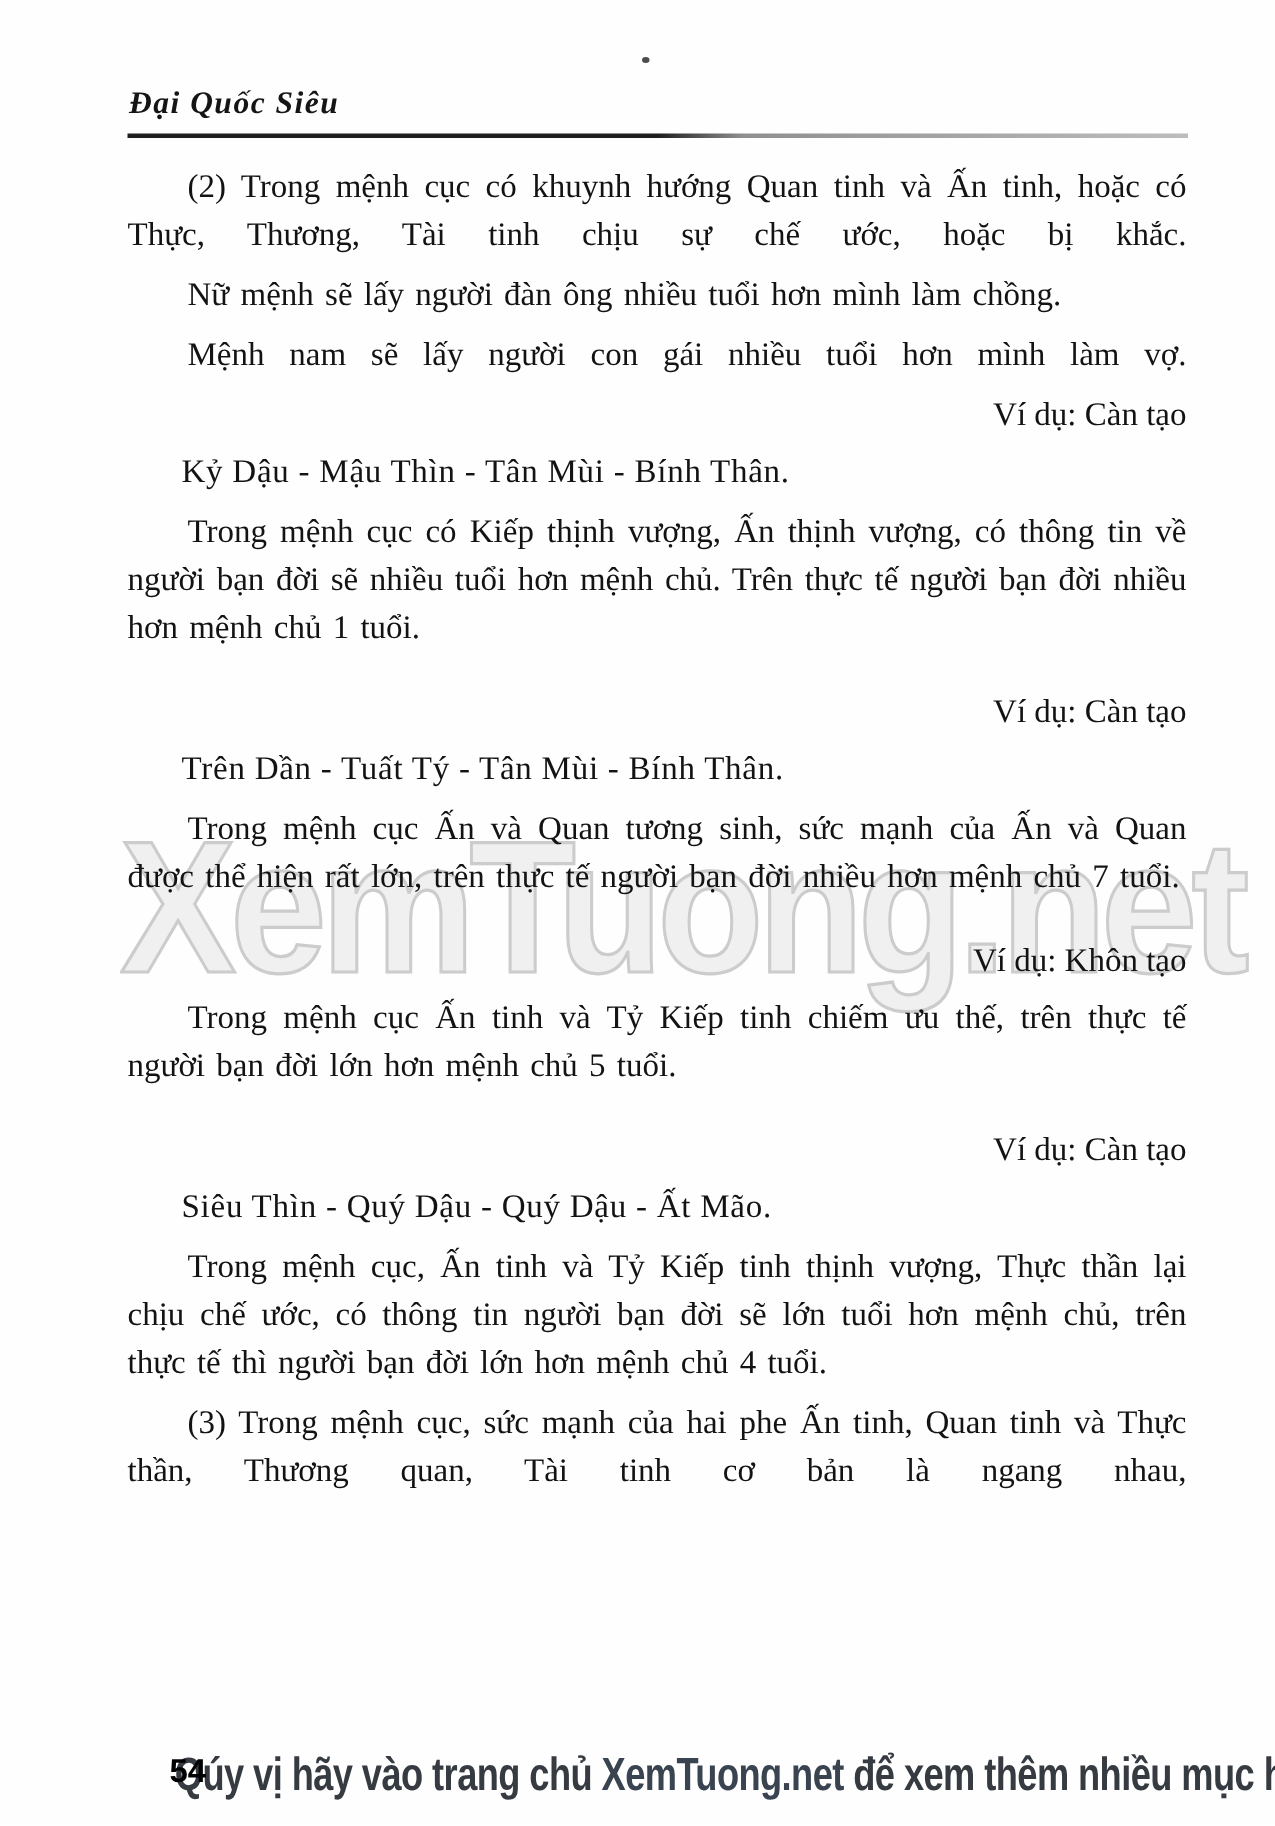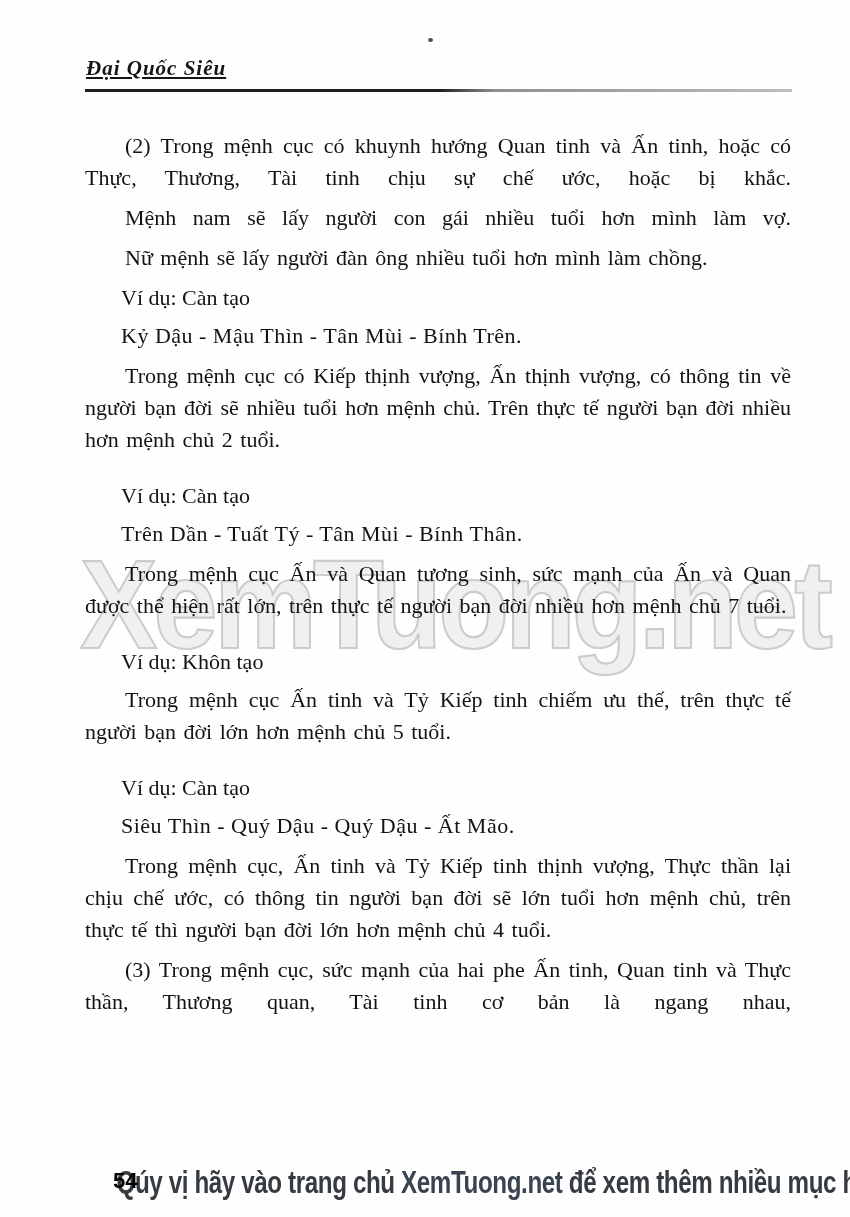--- a/index.html
+++ b/index.html
@@ -18,21 +18,20 @@
   .header-title {
     position: absolute;
     left: 86px;
     top: 56px;
     font-size: 21px;
     font-weight: bold;
     font-style: italic;
     letter-spacing: 1px;
     color: #151515;
     z-index: 2;
-    text-decoration: underline;
   }
   .header-rule {
     position: absolute;
     left: 85px;
     right: 58px;
     top: 89px;
     height: 3px;
     background: linear-gradient(to right, #1e1e1e 0%, #1e1e1e 50%, #8f8f8f 58%, #bdbdbd 100%);
     z-index: 2;
   }
@@ -69,32 +68,32 @@
 
   
   .content {
     position: absolute;
     left: 85px;
     top: 108px;
     width: 706px;
     z-index: 1;
     font-size: 22px;
     line-height: 32px;
-    margin-top: 22px;
   }
   .p {
     margin: 0 0 8px 0;
     text-align: justify;
     text-indent: 40px;
     word-spacing: 2px;
   }
   .stretch { text-align-last: justify; }
   .ex-label {
     margin: 3px 0 6px 0;
     padding-left: 36px;
+    text-align: right;
   }
   .ex-line {
     margin: 0 0 8px 0;
     padding-left: 36px;
     letter-spacing: 0.5px;
   }
   .gap { margin-top: 24px; }
 
   
   .page-num {
@@ -134,25 +133,25 @@
 <div class="page">
 
   <div class="header-title">Đại Quốc Siêu</div>
   <div class="header-rule"></div>
   <div class="speck"></div>
 
   <div class="watermark">XemTuong.net</div>
 
   <div class="content">
     <div class="p stretch">(2) Trong mệnh cục có khuynh hướng Quan tinh và Ấn tinh, hoặc có Thực, Thương, Tài tinh chịu sự chế ước, hoặc bị khắc.</div>
+    <div class="p">Nữ mệnh sẽ lấy người đàn ông nhiều tuổi hơn mình làm chồng.</div>
     <div class="p stretch">Mệnh nam sẽ lấy người con gái nhiều tuổi hơn mình làm vợ.</div>
-    <div class="p">Nữ mệnh sẽ lấy người đàn ông nhiều tuổi hơn mình làm chồng.</div>
     <div class="ex-label">Ví dụ: Càn tạo</div>
-    <div class="ex-line">Kỷ Dậu - Mậu Thìn - Tân Mùi - Bính Trên.</div>
-    <div class="p">Trong mệnh cục có Kiếp thịnh vượng, Ấn thịnh vượng, có thông tin về người bạn đời sẽ nhiều tuổi hơn mệnh chủ. Trên thực tế người bạn đời nhiều hơn mệnh chủ 2 tuổi.</div>
+    <div class="ex-line">Kỷ Dậu - Mậu Thìn - Tân Mùi - Bính Thân.</div>
+    <div class="p">Trong mệnh cục có Kiếp thịnh vượng, Ấn thịnh vượng, có thông tin về người bạn đời sẽ nhiều tuổi hơn mệnh chủ. Trên thực tế người bạn đời nhiều hơn mệnh chủ 1 tuổi.</div>
     <div class="ex-label gap">Ví dụ: Càn tạo</div>
     <div class="ex-line">Trên Dần - Tuất Tý - Tân Mùi - Bính Thân.</div>
     <div class="p">Trong mệnh cục Ấn và Quan tương sinh, sức mạnh của Ấn và Quan được thể hiện rất lớn, trên thực tế người bạn đời nhiều hơn mệnh chủ 7 tuổi.</div>
     <div class="ex-label gap">Ví dụ: Khôn tạo</div>
     <div class="p">Trong mệnh cục Ấn tinh và Tỷ Kiếp tinh chiếm ưu thế, trên thực tế người bạn đời lớn hơn mệnh chủ 5 tuổi.</div>
     <div class="ex-label gap">Ví dụ: Càn tạo</div>
     <div class="ex-line">Siêu Thìn - Quý Dậu - Quý Dậu - Ất Mão.</div>
     <div class="p">Trong mệnh cục, Ấn tinh và Tỷ Kiếp tinh thịnh vượng, Thực thần lại chịu chế ước, có thông tin người bạn đời sẽ lớn tuổi hơn mệnh chủ, trên thực tế thì người bạn đời lớn hơn mệnh chủ 4 tuổi.</div>
     <div class="p stretch">(3) Trong mệnh cục, sức mạnh của hai phe Ấn tinh, Quan tinh và Thực thần, Thương quan, Tài tinh cơ bản là ngang nhau,</div>
   </div>

